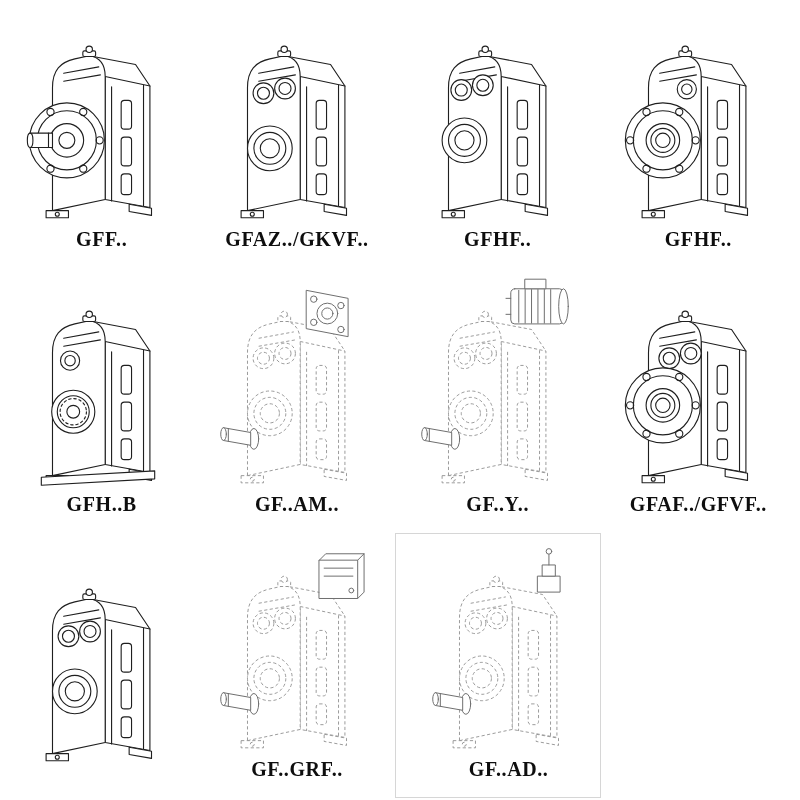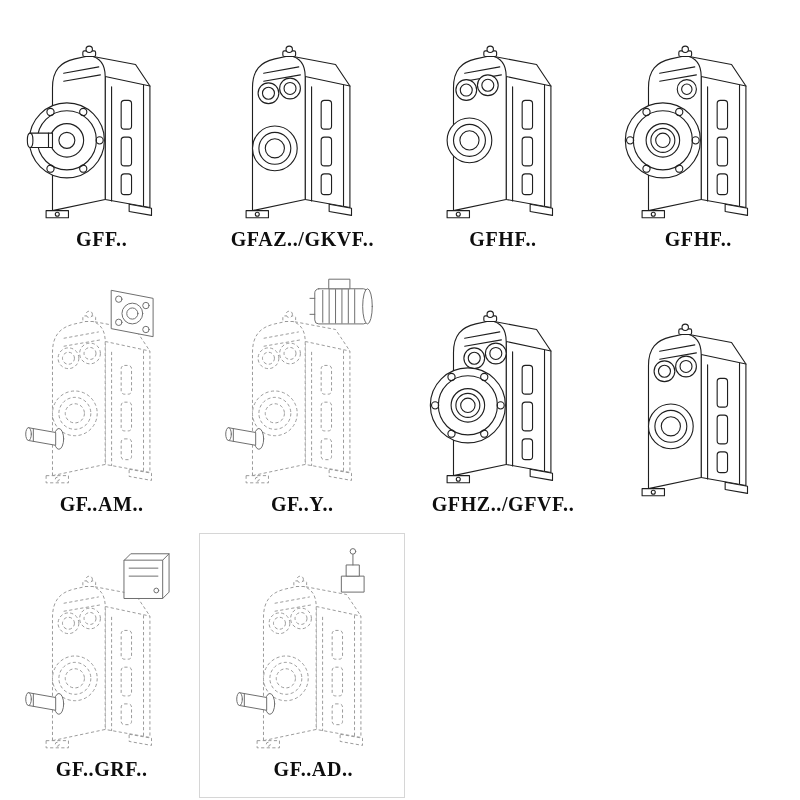--- a/index.html
+++ b/index.html
@@ -195,20 +195,33 @@
         <use href="#small-bore" transform="translate(26,-8)"></use>
         <use href="#flange"></use>
             <use href="#hollow"></use>
       </g>
         </svg>
     </div>
     <figcaption class="lbl">GFHF..</figcaption>
   </figure>
 
 
+  <figure class="cell">
+    <div class="art">
+      <svg viewBox="0 0 200 268">
+          <g class="ink">
+        <use href="#housing"></use>
+            <use href="#baseplate"></use>
+        <use href="#small-bore"></use>
+            <use href="#bearing"></use>
+      </g>
+        </svg>
+    </div>
+    <figcaption class="lbl">GFH..B</figcaption>
+  </figure>
 
   <figure class="cell">
     <div class="art">
       <svg viewBox="0 0 200 268">
         <g class="ghost">
             <use href="#housing"></use>
             <use href="#top-bores"></use>
             <use href="#big-bore"></use>
           </g>
         <g class="attach">
@@ -241,21 +254,21 @@
     <div class="art">
       <svg viewBox="0 0 200 268">
           <g class="ink">
         <use href="#housing"></use>
         <use href="#top-bores" transform="translate(6,0)"></use>
         <use href="#flange"></use>
             <use href="#hollow"></use>
       </g>
         </svg>
     </div>
-    <figcaption class="lbl">GFHZ../GFVF..</figcaption>
+    <figcaption class="lbl">GFAF../GFVF..</figcaption>
   </figure>
 
   <figure class="cell">
     <div class="art">
       <svg viewBox="0 0 200 268">
           <g class="ink">
         <use href="#housing"></use>
             <use href="#top-bores"></use>
             <use href="#big-bore"></use>
       </g>

